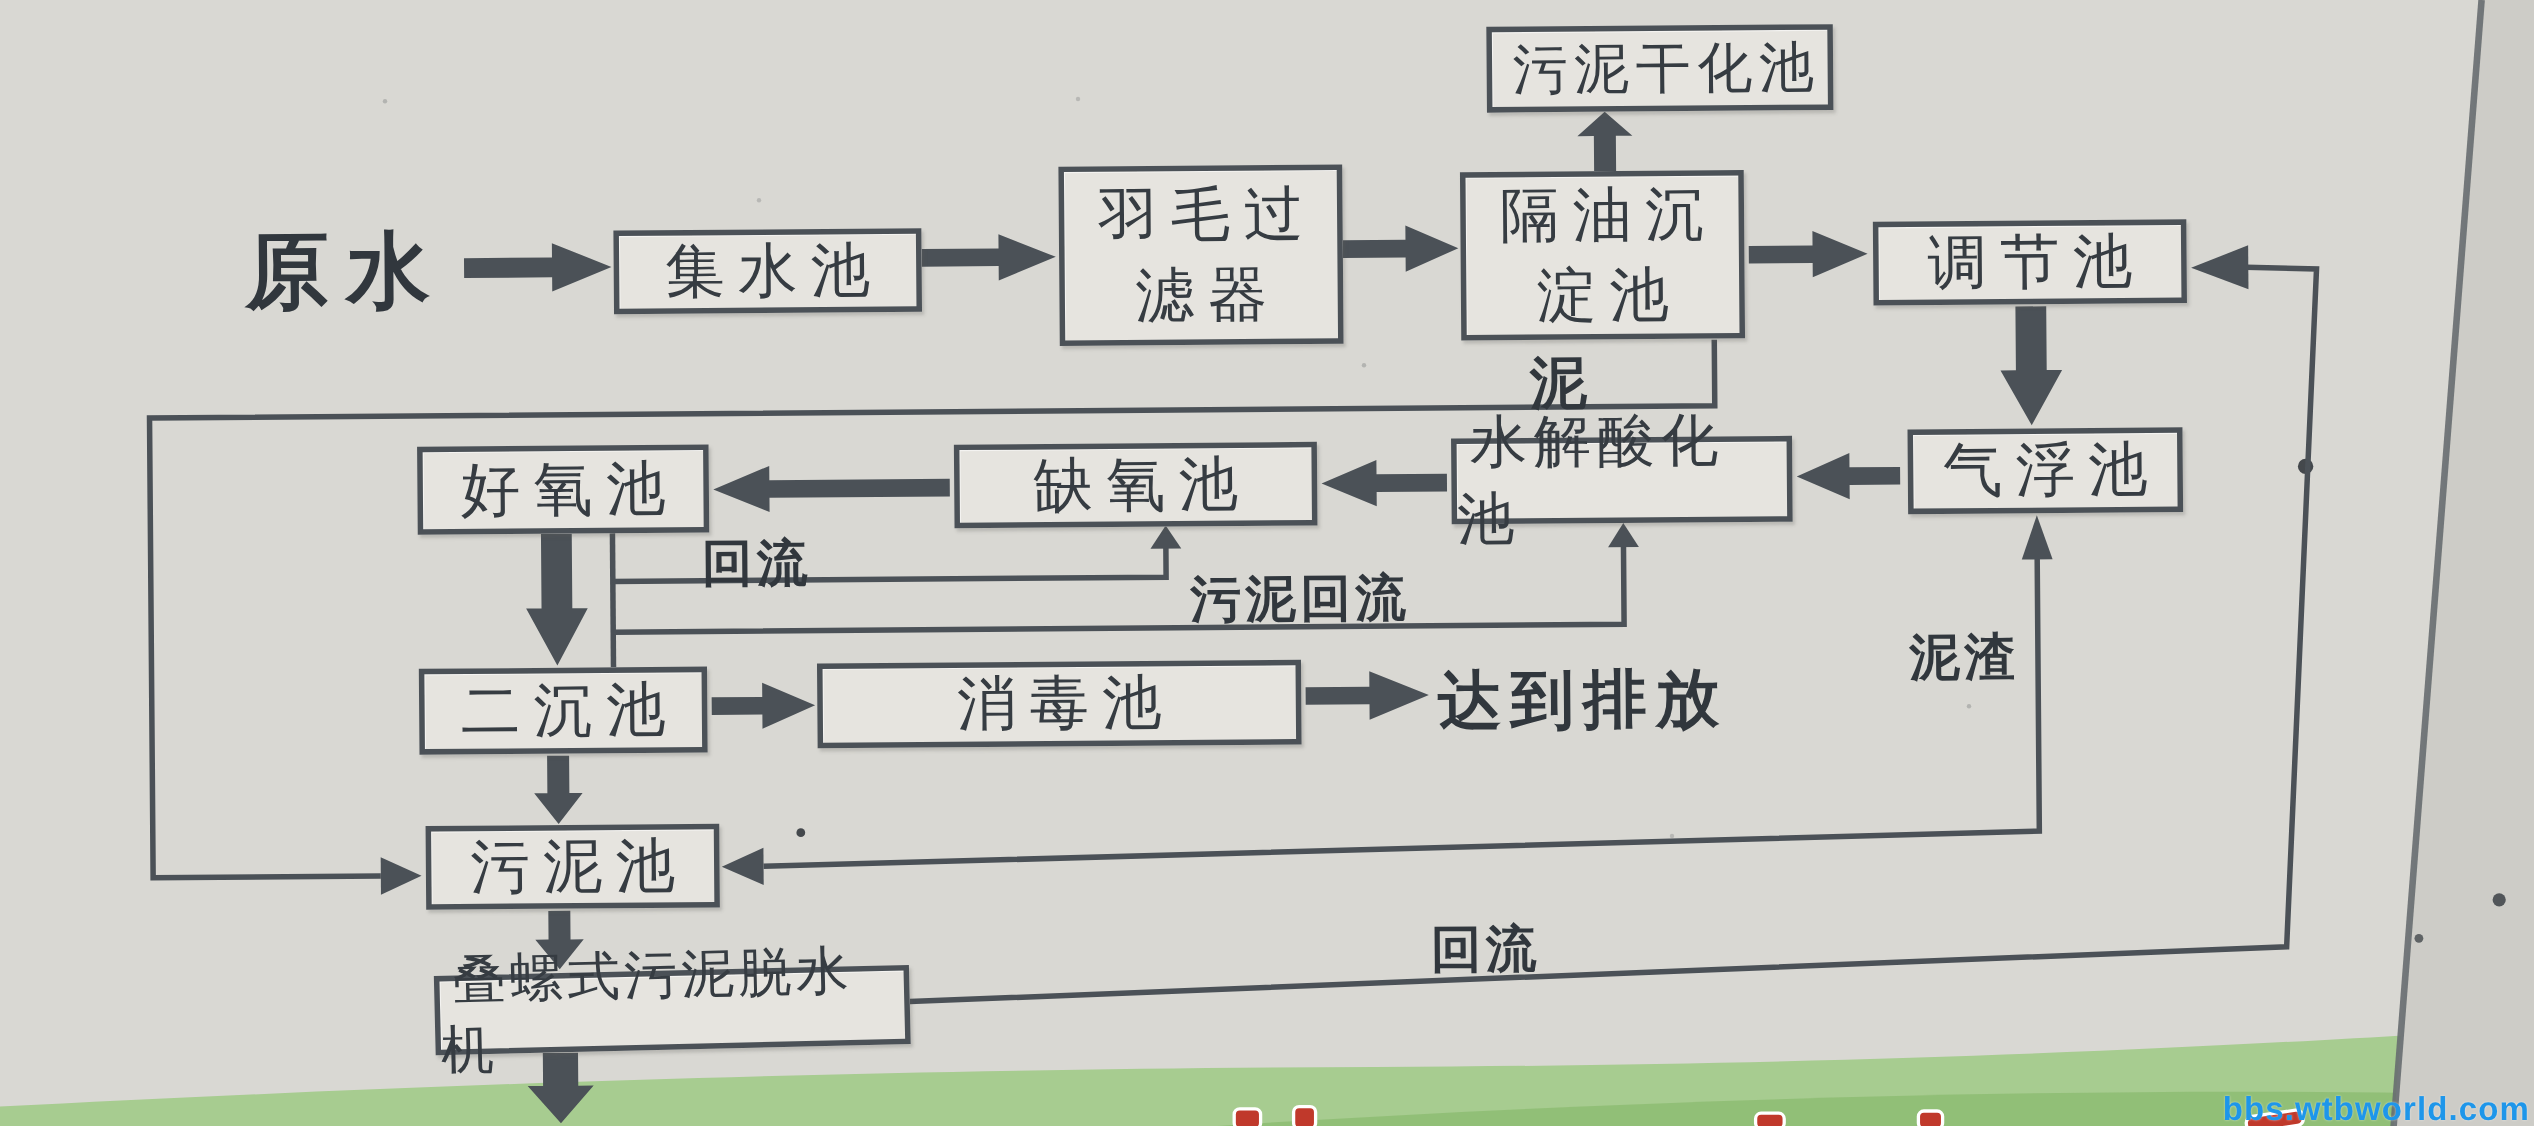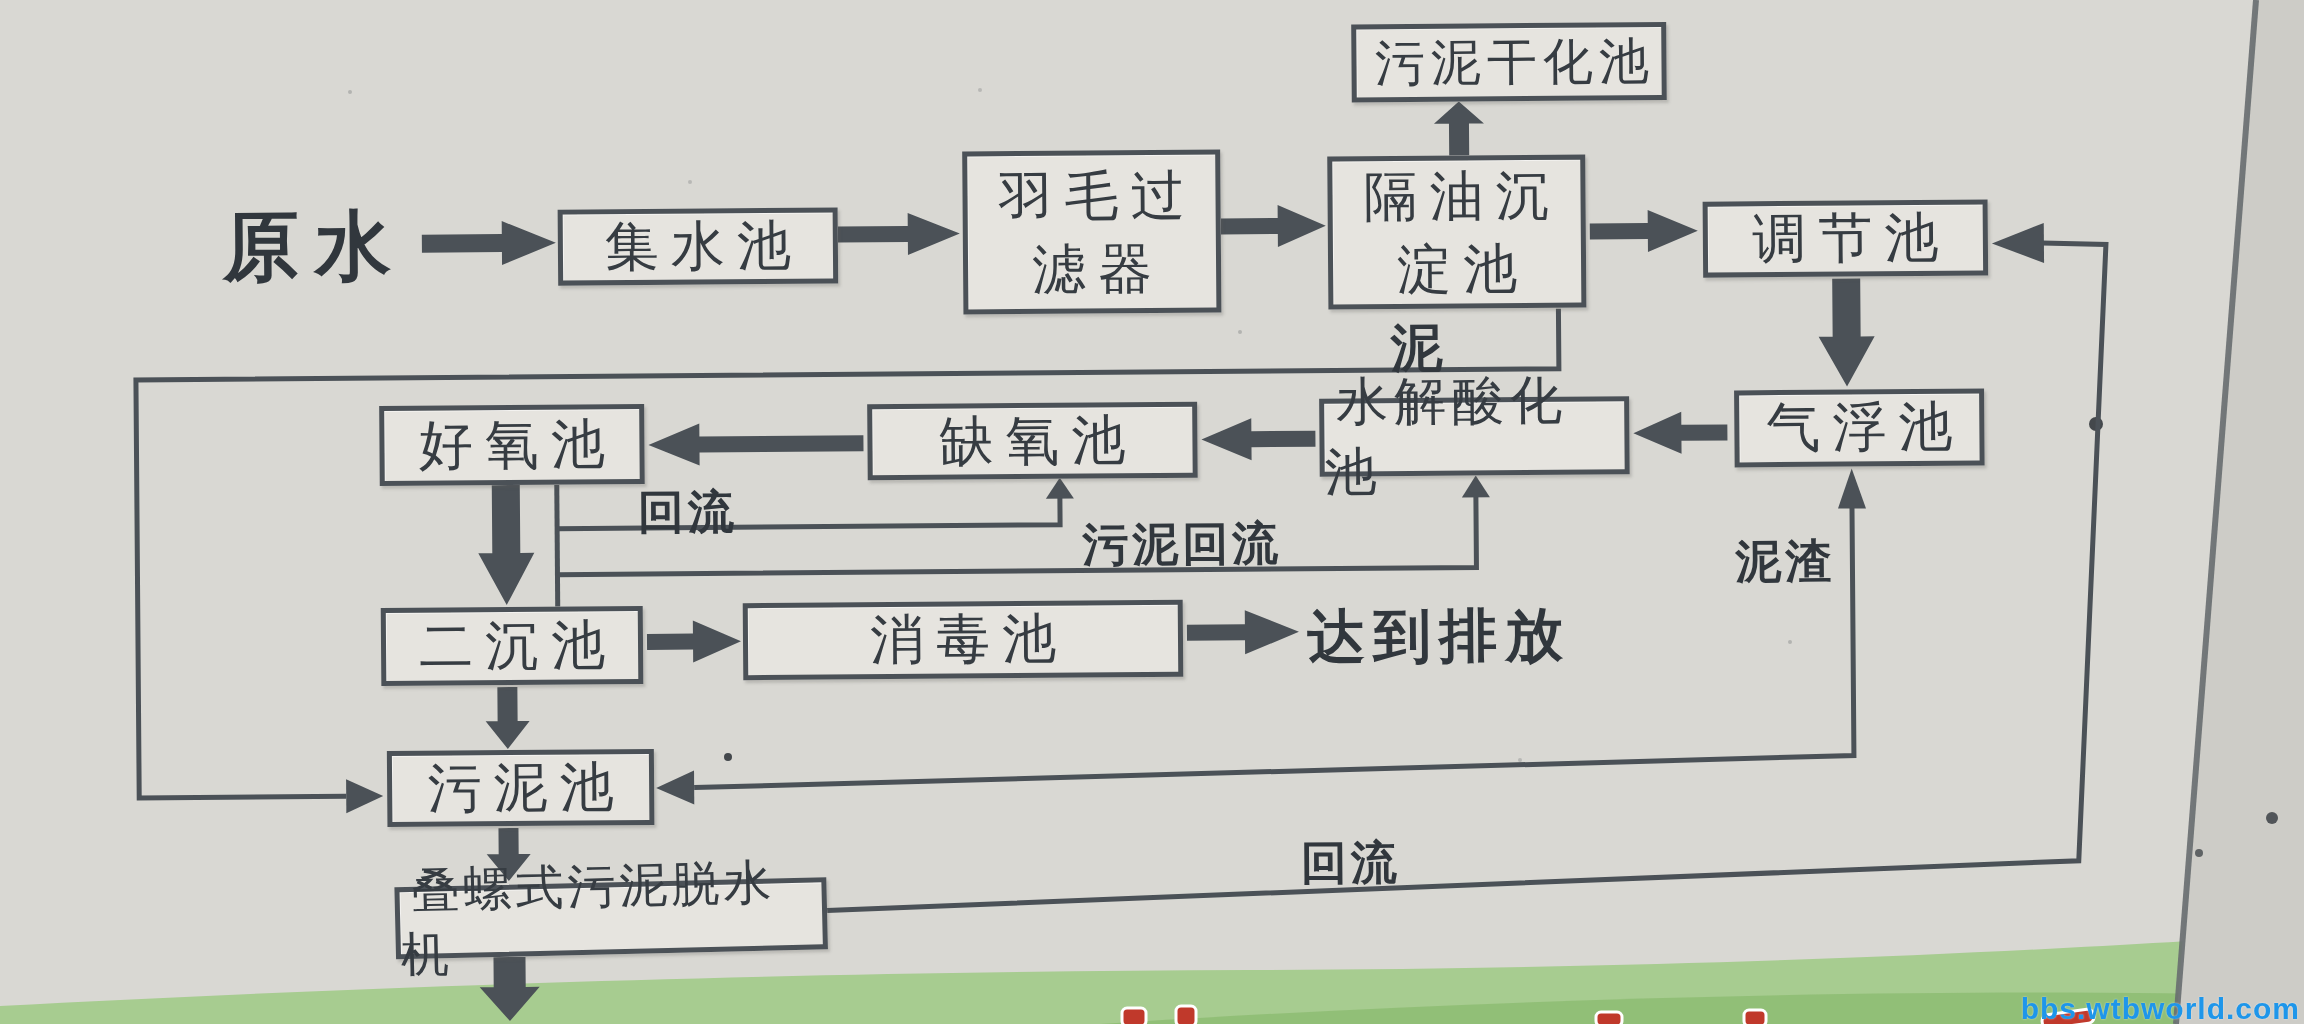--- a/index.html
+++ b/index.html
@@ -132,18 +132,18 @@
     <div class="node" style="left:742px;top:600px;width:440px;height:77px;">消毒池</div>
 
     <div class="node" style="left:385px;top:745px;width:267px;height:76px;">污泥池</div>
 
     <div class="node" style="left:392px;top:878px;width:432px;height:72px;font-size:48px;letter-spacing:4px;transform:rotate(-0.9deg);">叠螺式污泥脱水机</div>
 
     <div class="freelabel lbl52" style="left:1392px;top:316px;">泥</div>
     <div class="freelabel lbl46" style="left:638px;top:478px;">回流</div>
     <div class="freelabel lbl46" style="left:1082px;top:514px;">污泥回流</div>
     <div class="freelabel" id="discharge" style="left:1306px;top:600px;">达到排放</div>
-    <div class="freelabel lbl46" style="left:1735px;top:536px;">泥渣</div>
+    <div class="freelabel lbl46" style="left:1735px;top:572px;">泥渣</div>
     <div class="freelabel lbl46" style="left:1298px;top:834px;">回流</div>
   </div>
 
   <div id="watermark">bbs.wtbworld.com</div>
 </div>
 
 </body></html>

